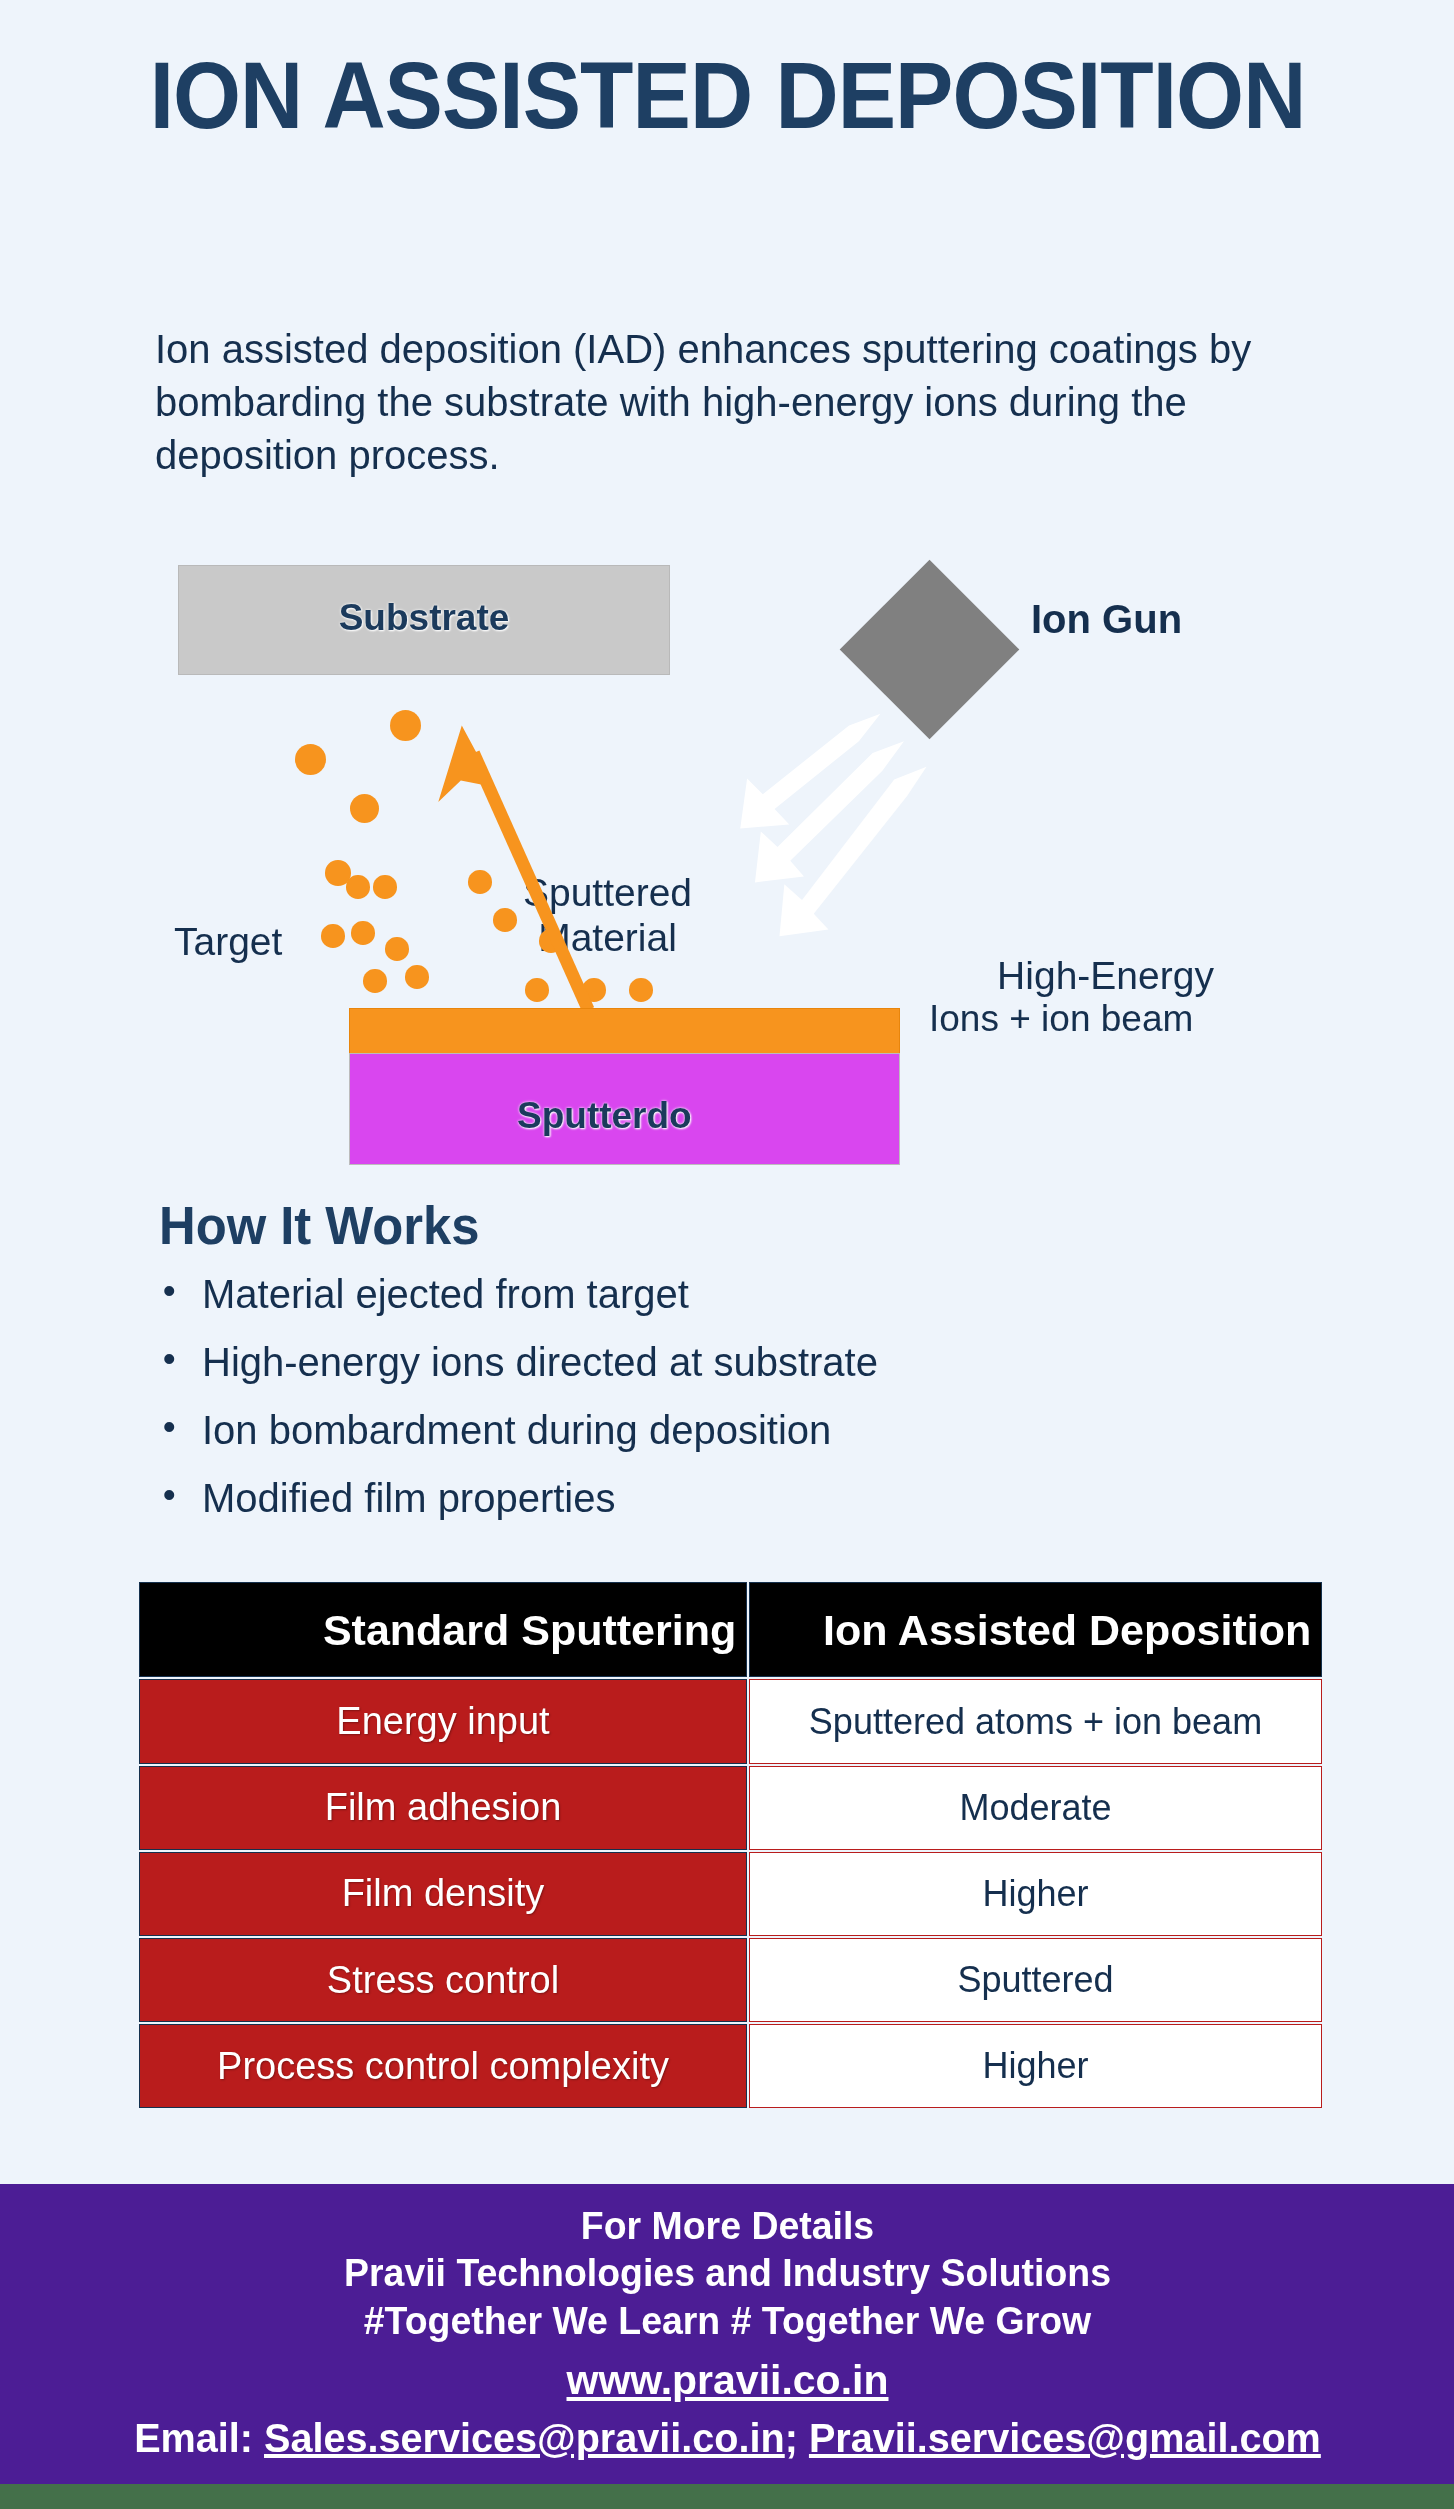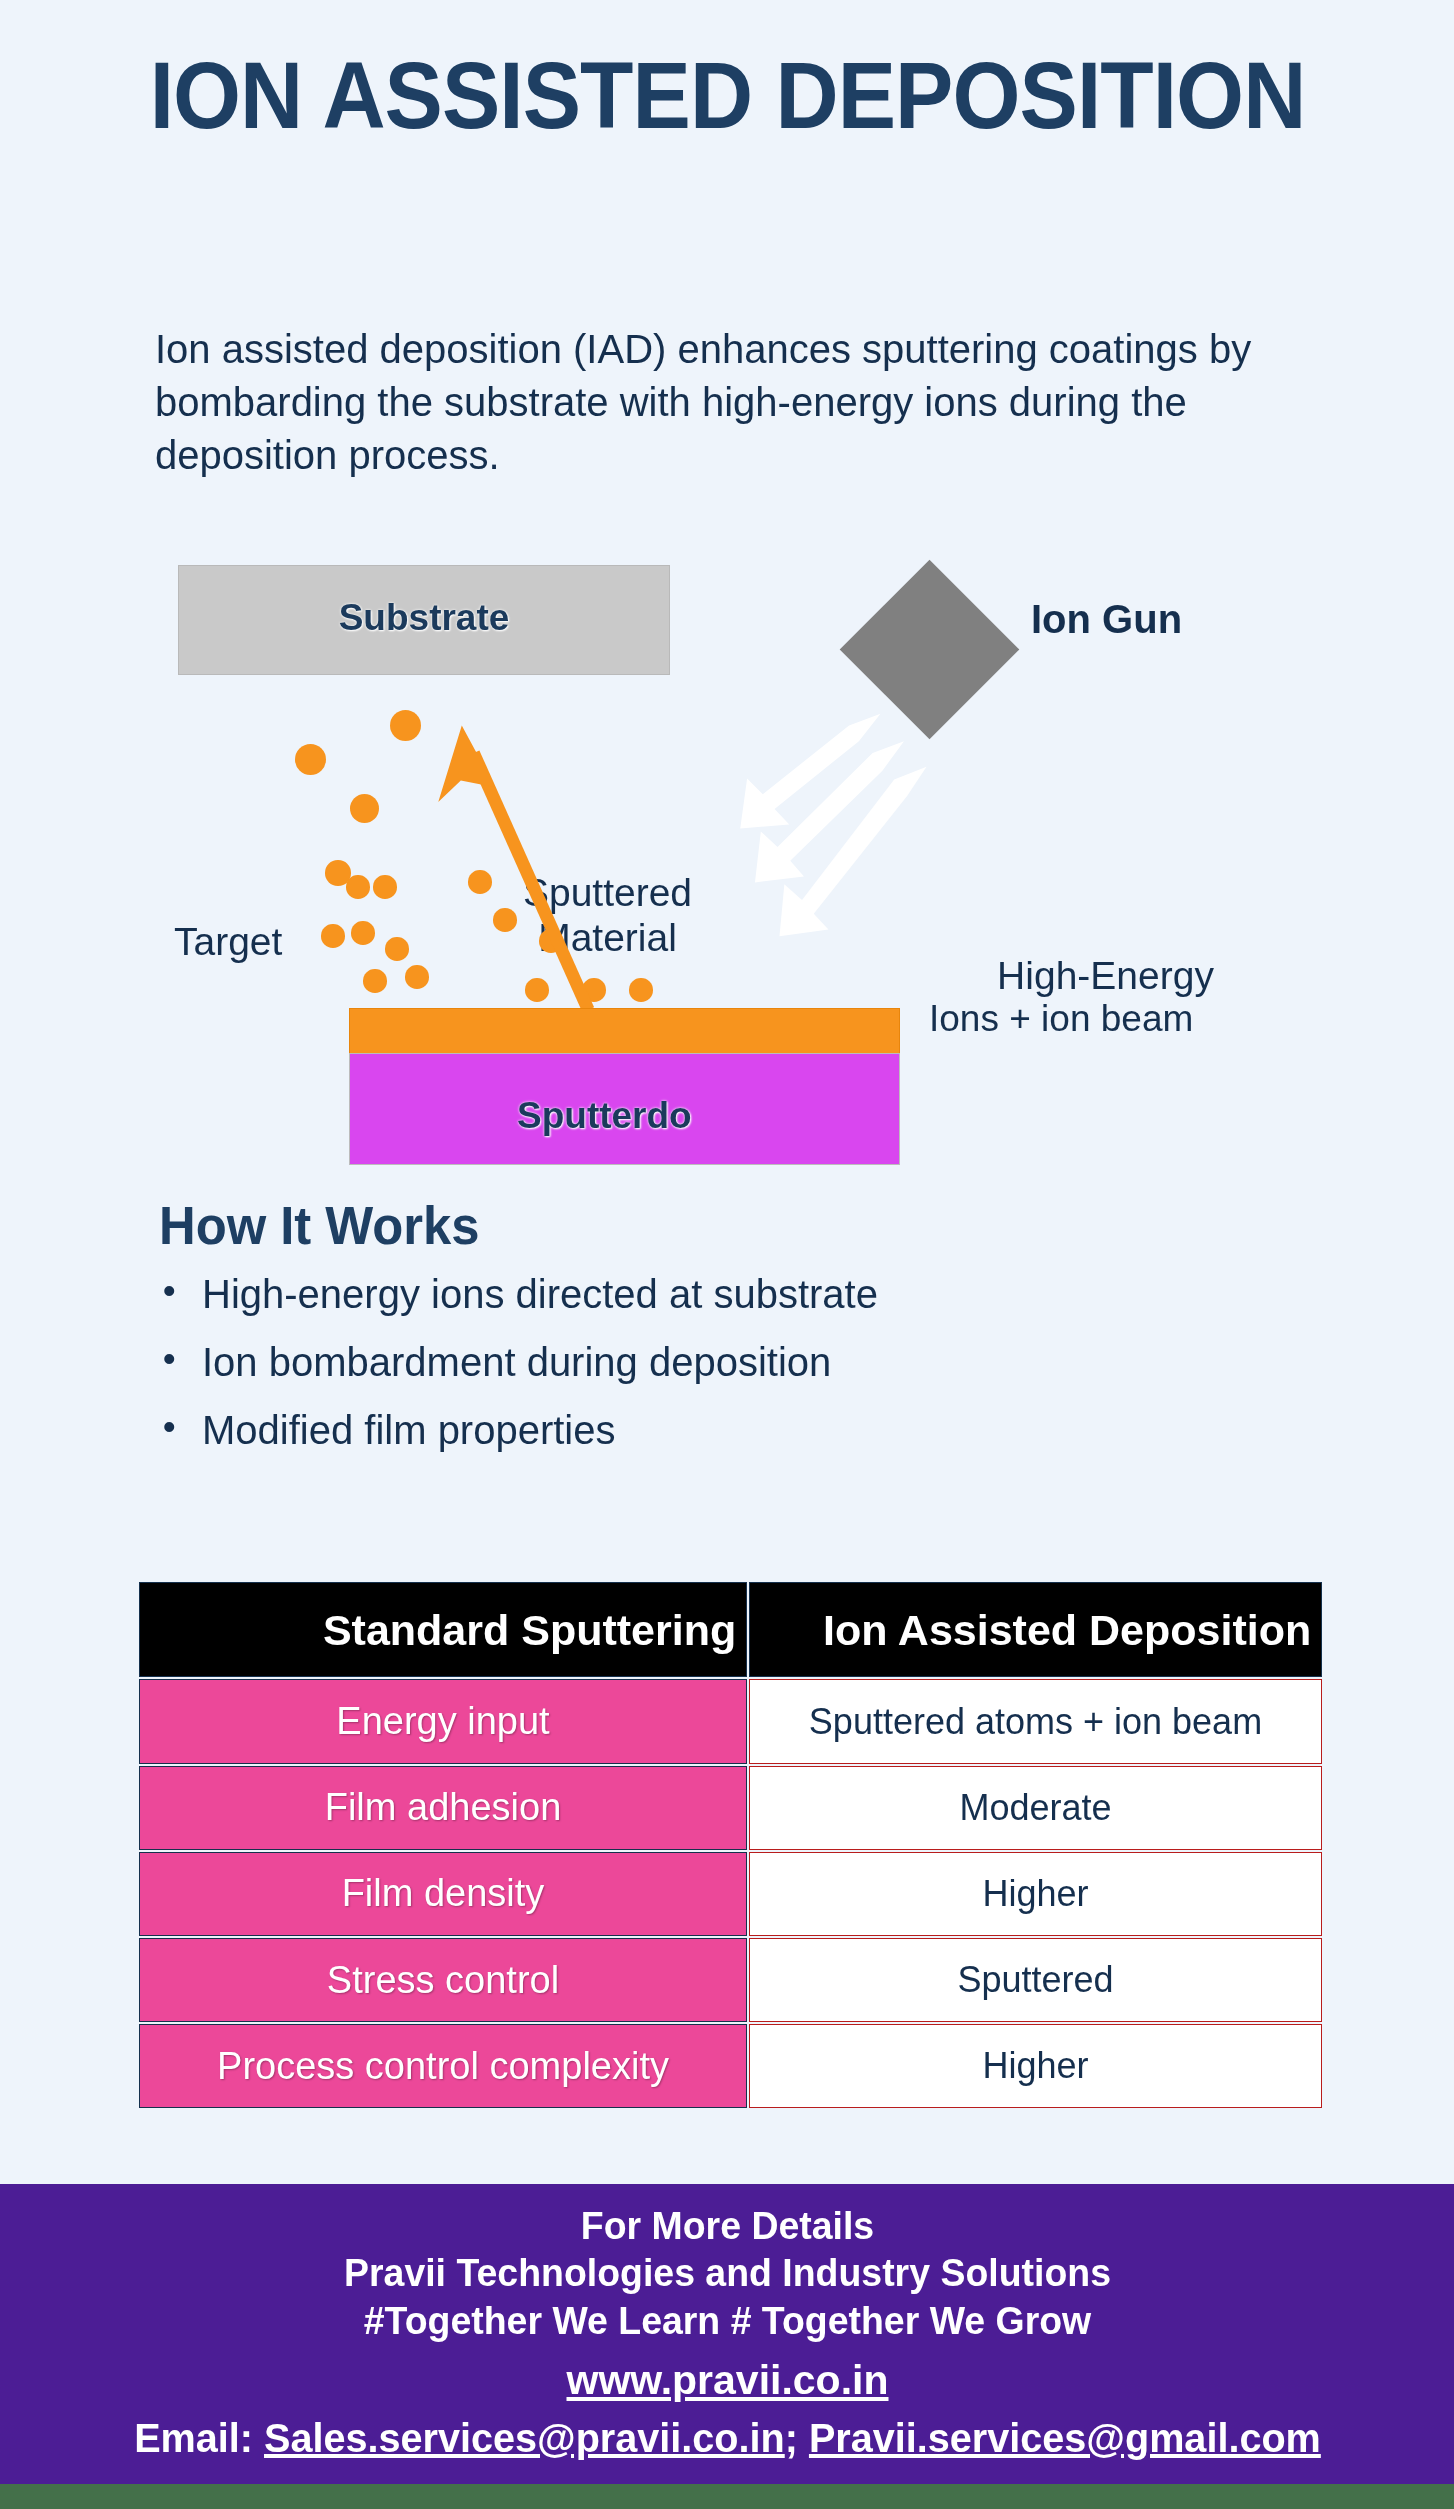--- a/index.html
+++ b/index.html
@@ -200,21 +200,21 @@
     color: #ffffff;
     font-size: 43px;
     font-weight: bold;
     padding: 23.5px 9.8px;
     text-align: right;
     line-height: 1.08;
     text-shadow: 1px 1px 2px rgba(0,0,0,0.35);
     border: 1px solid #15304d;
   }
   .cmp-table td.k {
-    background: #ec4899;
+    background: #b91c1c;
     color: #ffffff;
     font-size: 38px;
     padding: 19.6px 5.9px;
     text-align: center;
     border: 1px solid #15304d;
     white-space: nowrap;
     text-shadow: 1px 1px 2px rgba(0,0,0,0.3);
   }
   .cmp-table td.v {
     background: #ffffff;
@@ -343,20 +343,21 @@
     </svg>
 
     <div class="sputter-target-bar"></div>
     <div class="sputter-box">
       <div class="sputter-label">Sputterdo</div>
     </div>
   </div>
 
   <div class="hiw-title">How It Works</div>
   <ul class="hiw-list" id="hiw-list">
+      <li>Material ejected from target</li>
       <li>High-energy ions directed at substrate</li>
       <li>Ion bombardment during deposition</li>
       <li>Modified film properties</li>
     </ul>
 
   <table class="cmp-table">
     <colgroup>
         <col class="c1">
         <col class="c2">
       </colgroup>

